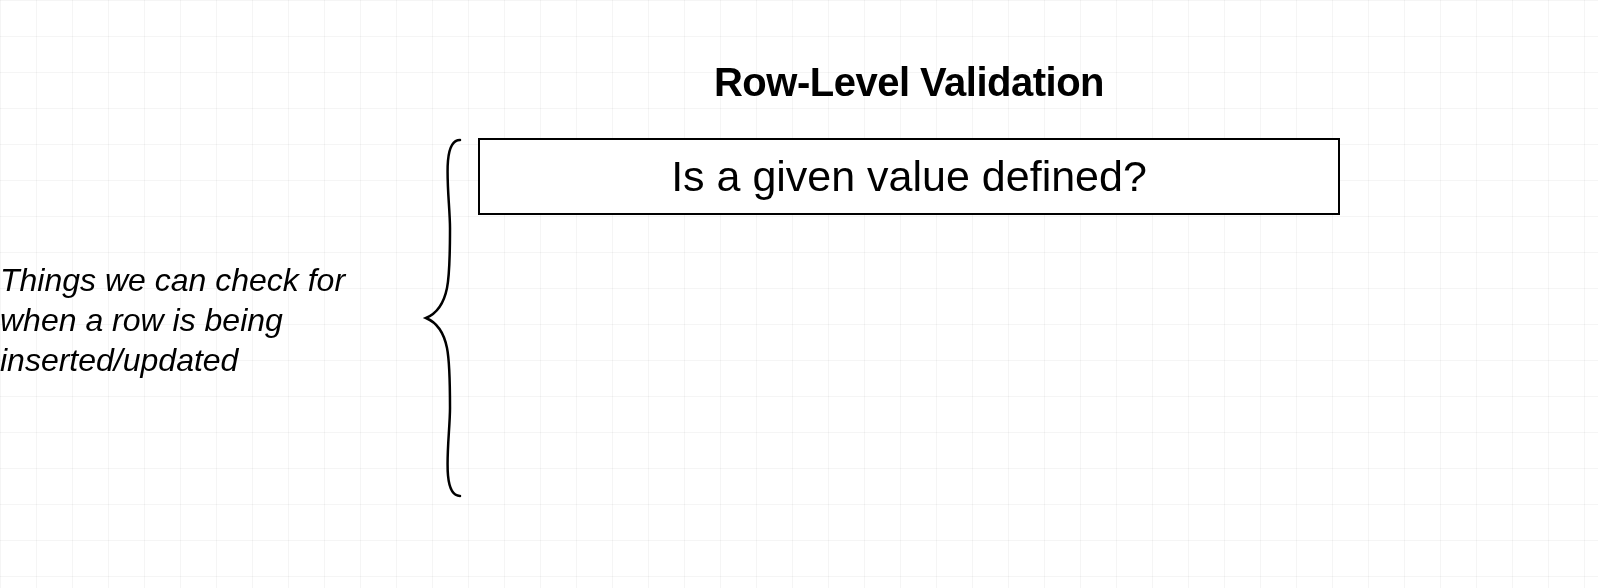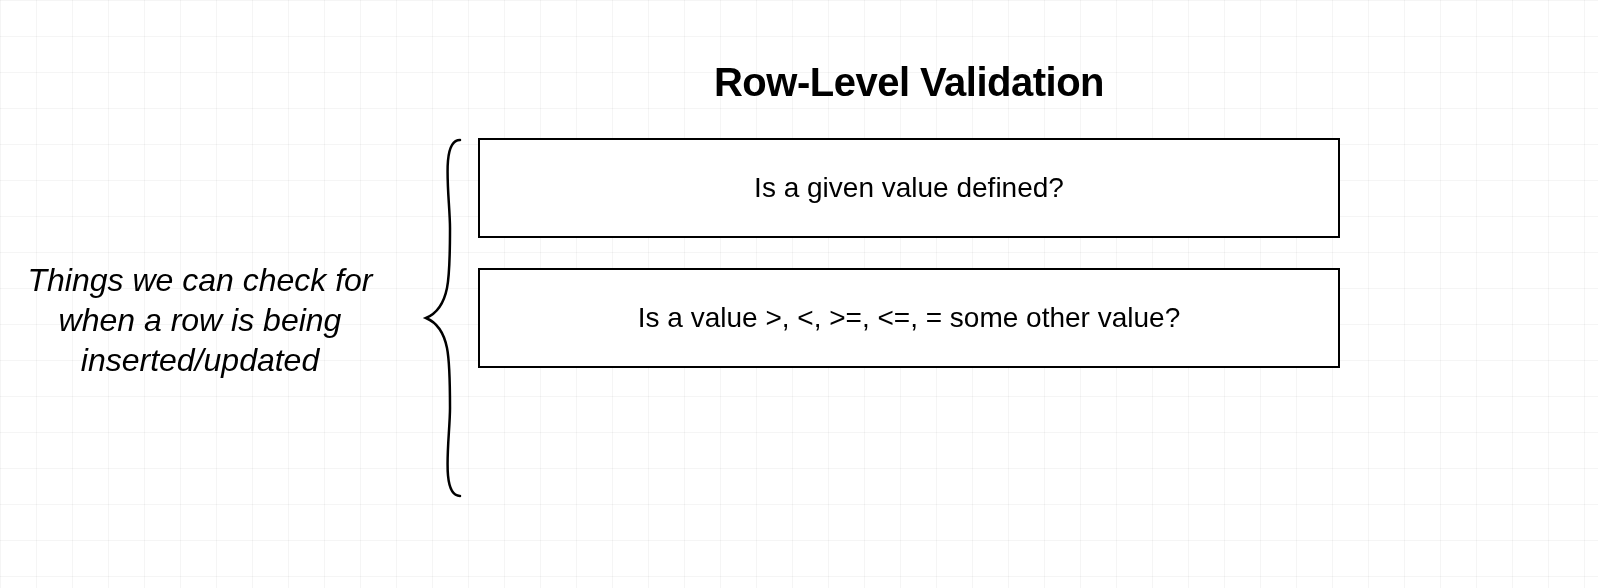--- a/index.html
+++ b/index.html
@@ -37,38 +37,38 @@
 
   .boxes {
     position: absolute;
     left: 478px;
     top: 138px;
     width: 862px;
   }
   .box {
     box-sizing: border-box;
     width: 862px;
-    height: 100px;
+    height: 77px;
     border: 2px solid #000;
     background: #fff;
     display: flex;
     align-items: center;
     justify-content: center;
-    font-size: 28px;
+    font-size: 43px;
     color: #000;
     margin-bottom: 30px;
   }
   .box:last-child { margin-bottom: 0; }
 
   .caption {
     position: absolute;
     left: 0;
     top: 260px;
     width: 400px;
-    text-align: center;
+    text-align: left;
     font-size: 32px;
     font-style: italic;
     color: #000;
     line-height: 1.25;
   }
 
   .brace {
     position: absolute;
     left: 420px;
     top: 138px;
@@ -88,16 +88,15 @@
   <svg class="brace" viewBox="0 0 48 360" preserveAspectRatio="none">
     <path d="M40 2
              C20 2 30 60 30 90
              C30 140 30 170 6 180
              C30 190 30 220 30 270
              C30 300 20 358 40 358" fill="none" stroke="#000" stroke-width="2.5" stroke-linecap="round"></path>
   </svg>
 
   <div class="boxes">
     <div class="box">Is a given value defined?</div>
-    <div class="box">Is a value &gt;, &lt;, &gt;=, &lt;=, = some other value?</div>
   </div>
 
 </div>
 
 </body></html>

